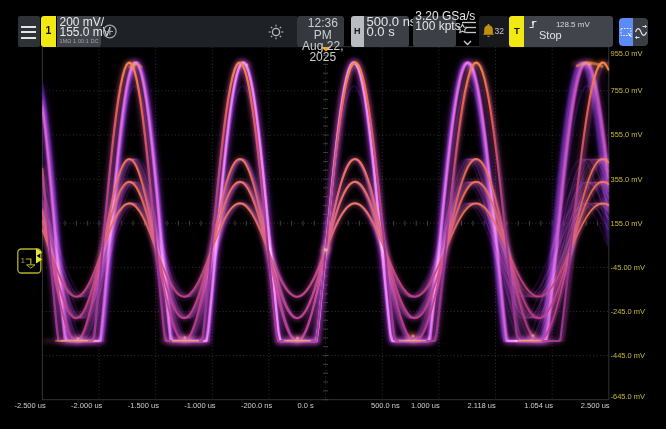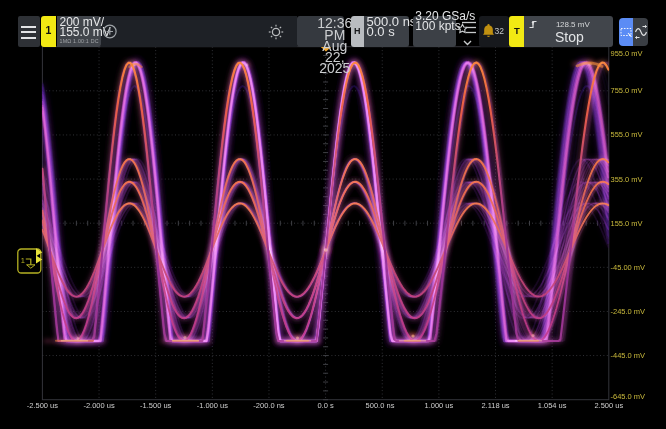--- a/index.html
+++ b/index.html
@@ -1,20 +1,20 @@
 <!DOCTYPE html>
 <html><head><meta charset="utf-8"><style>
 *{margin:0;padding:0;box-sizing:border-box}
 html,body{width:666px;height:429px;background:#000;overflow:hidden;position:relative;
 font-family:"Liberation Sans",sans-serif;-webkit-font-smoothing:antialiased}
 .abs{position:absolute}
 .b{mix-blend-mode:screen}
 .panel{position:absolute;top:16.4px;height:30.6px}
 .vl{position:absolute;left:610.5px;width:60px;color:#c9b93c;font-size:7.5px;line-height:9px;white-space:nowrap}
-.hl{position:absolute;top:400.5px;width:56px;text-align:center;color:#cfcfcf;font-size:7.5px;white-space:nowrap}
+.hl{position:absolute;top:400.5px;width:56px;color:#cfcfcf;font-size:7.5px;white-space:nowrap}
 </style></head><body>
 <svg width="666" height="429" viewBox="0 0 666 429" style="position:absolute;left:0;top:0">
     <defs>
       <linearGradient id="og" gradientUnits="userSpaceOnUse" x1="0" y1="58" x2="0" y2="341">
         <stop offset="0" stop-color="#ff8a3c"></stop>
         <stop offset="0.18" stop-color="#f06048"></stop>
         <stop offset="0.42" stop-color="#c04880"></stop>
         <stop offset="0.72" stop-color="#963098"></stop>
         <stop offset="1" stop-color="#a03894"></stop>
       </linearGradient>
@@ -364,21 +364,21 @@
       <line x1="9" y1="14.4" x2="9" y2="16.2"></line>
       <line x1="1.8" y1="9" x2="3.6" y2="9"></line>
       <line x1="14.4" y1="9" x2="16.2" y2="9"></line>
       <line x1="3.9" y1="3.9" x2="5.2" y2="5.2"></line>
       <line x1="12.8" y1="12.8" x2="14.1" y2="14.1"></line>
       <line x1="3.9" y1="14.1" x2="5.2" y2="12.8"></line>
       <line x1="12.8" y1="5.2" x2="14.1" y2="3.9"></line>
     </g>
   </svg>
 <div class="panel" style="left:296.9px;width:47.6px;background:#35393f;border-radius:3px"></div>
-<div class="abs" style="left:311px;top:18.3px;width:47.6px;text-align:center;color:#ccced0;font-size:14px;line-height:11.3px">12:36 PM<br>Aug 22, 2025</div>
+<div class="abs" style="left:299px;top:18.3px;width:47.6px;text-align:center;color:#ccced0;font-size:12px;line-height:11.3px">12:36 PM<br>Aug 22, 2025</div>
 <div class="panel" style="left:350.6px;width:13.2px;background:#b9bcc0;border-radius:3px 0 0 3px"></div>
 <div class="abs" style="left:350.6px;top:26px;width:13.2px;text-align:center;color:#17181a;font-size:9px;font-weight:bold">H</div>
 <div class="panel" style="left:363.8px;width:45px;background:#3c4046;border-radius:0 3px 3px 0"></div>
 <div class="abs" style="left:366.5px;top:16.8px;color:#e4e5e7;font-size:13px;line-height:10.2px">500.0 ns/<br>0.0 s</div>
 <div class="panel" style="left:412.5px;width:43.2px;background:#3c4046;border-radius:3px"></div>
 <div class="abs" style="left:415.3px;top:11px;color:#e4e5e7;font-size:12px;line-height:10.2px">3.20 GSa/s<br>100 kpts</div>
 
 <svg class="abs" style="left:457px;top:17px" width="22" height="30">
     <g stroke="#c6c9cb" stroke-width="1.3">
       <line x1="5" y1="5.5" x2="19" y2="5.5"></line>
@@ -399,21 +399,21 @@
 <div class="abs" style="left:509.4px;top:24.5px;width:15px;text-align:center;color:#111;font-size:9.5px;font-weight:bold">T</div>
 <div class="panel" style="left:524.4px;width:88.8px;background:#41454b;border-radius:0 3px 3px 0"></div>
 
 <svg class="abs" style="left:527.5px;top:17.5px" width="12" height="12">
     <path d="M1.5,9.5h3.5v-6h3.5" fill="none" stroke="#dfe1e3" stroke-width="1.2"></path>
     <path d="M5,6.8l0,-3.5" stroke="#dfe1e3" stroke-width="1.2"></path>
     <path d="M3.4,5l1.6,-1.8 1.6,1.8z" fill="#dfe1e3"></path>
   </svg>
 <div class="abs" style="left:556px;top:19.5px;width:8px;color:#d5d7d9;font-size:8px">1</div>
 <div class="abs" style="left:560px;top:19.5px;width:48px;text-align:left;color:#d5d7d9;font-size:8px">28.5 mV</div>
-<div class="abs" style="left:555px;top:29.3px;color:#e2e4e6;font-size:14px">Stop</div>
+<div class="abs" style="left:539px;top:29.3px;color:#e2e4e6;font-size:11px">Stop</div>
 <div class="abs" style="left:618.6px;top:18.4px;width:14.4px;height:28px;background:#5b8cf5;border-radius:4px 0 0 4px"></div>
 <div class="abs" style="left:633px;top:18.4px;width:15.2px;height:28px;background:#3a3e44;border-radius:0 4px 4px 0"></div>
 <svg class="abs" style="left:619.5px;top:26.5px" width="13" height="12">
     <rect x="1" y="1.5" width="10" height="7" fill="none" stroke="#eef2fb" stroke-width="1" stroke-dasharray="1.6 1.3"></rect>
     <line x1="8" y1="6" x2="11.5" y2="9.8" stroke="#eef2fb" stroke-width="1.1"></line>
   </svg>
 <svg class="abs" style="left:633.8px;top:24px" width="14" height="16">
     <path d="M1.5,8c1.7,-4.5 3.8,-4.5 5.5,0s3.8,4.5 5.5,0" fill="none" stroke="#dfe1e3" stroke-width="1.1"></path>
     <path d="M8.5,2.5h4m0,0l-1.5,-1.2m1.5,1.2l-1.5,1.2" stroke="#dfe1e3" stroke-width="1" fill="none"></path>
     <path d="M5.5,13.5h-4m0,0l1.5,-1.2m-1.5,1.2l1.5,1.2" stroke="#dfe1e3" stroke-width="1" fill="none"></path>
@@ -435,17 +435,17 @@
 <div class="vl" style="top:262.8px">-45.00 mV</div>
 <div class="vl" style="top:307px">-245.0 mV</div>
 <div class="vl" style="top:351.1px">-445.0 mV</div>
 <div class="vl" style="top:392.1px">-645.0 mV</div>
 <div class="hl" style="left:14.4px">-2.500 us</div>
 <div class="hl" style="left:71.04px">-2.000 us</div>
 <div class="hl" style="left:127.68px">-1.500 us</div>
 <div class="hl" style="left:184.32px">-1.000 us</div>
 <div class="hl" style="left:240.96px">-200.0 ns</div>
 <div class="hl" style="left:297.6px">0.0 s</div>
-<div class="hl" style="left:352px">500.0 ns</div>
+<div class="hl" style="left:371px">500.0 ns</div>
 <div class="hl" style="left:410.88px">1.000 us</div>
 <div class="hl" style="left:467.52px">2.118 us</div>
 <div class="hl" style="left:524.16px">1.054 us</div>
 <div class="hl" style="left:580.8px">2.500 us</div>
 
 </body></html>

